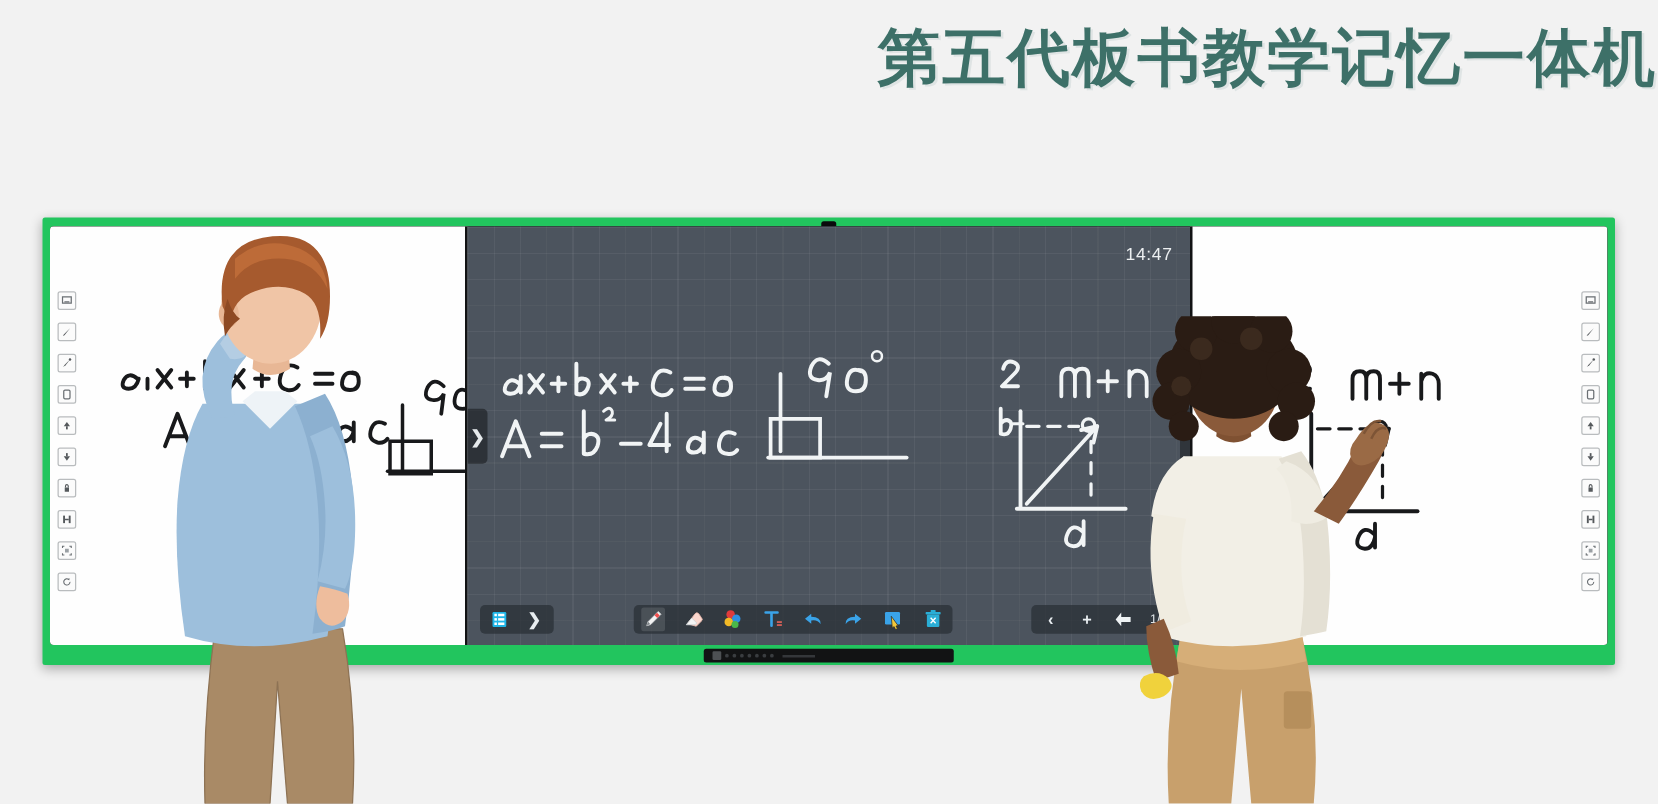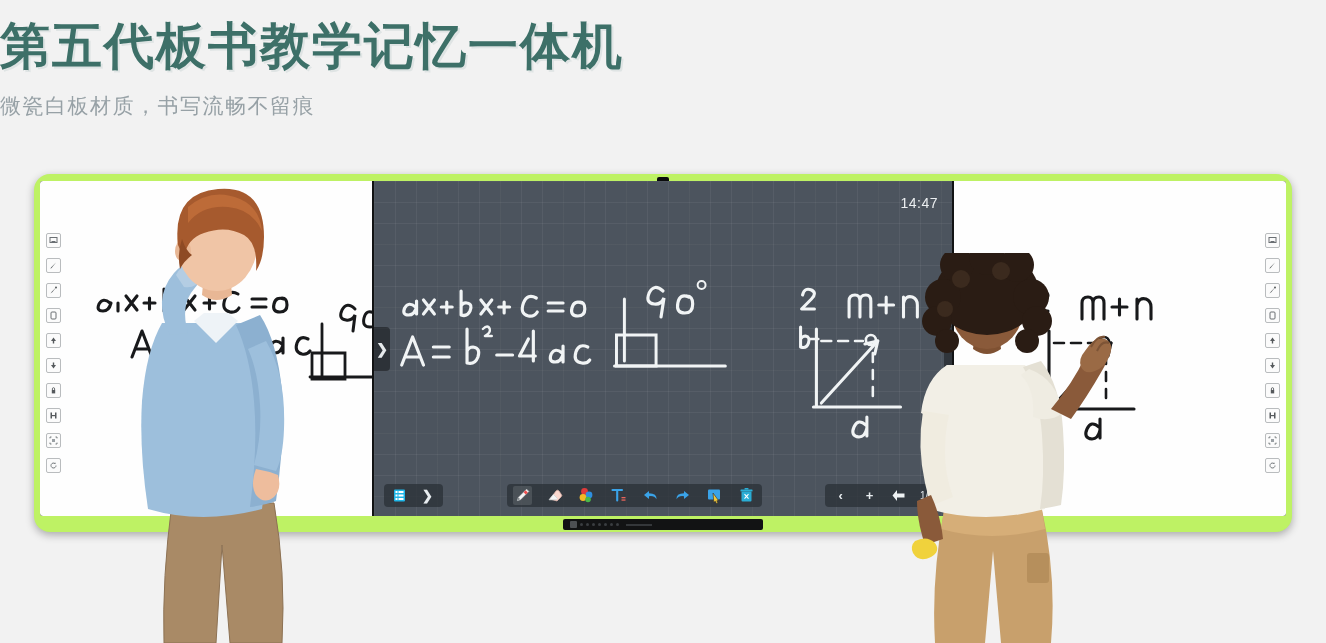--- a/index.html
+++ b/index.html
@@ -4,21 +4,21 @@
 <style>
   * { margin:0; padding:0; box-sizing:border-box; }
   html,body { width:1326px; height:643px; overflow:hidden; }
   body {
     background:#f2f2f2;
     font-family:"Liberation Sans", sans-serif;
     position:relative;
   }
 
   
-  .header { width:100%; text-align:left; padding-top:18px; }
+  .header { width:100%; text-align:right; padding-top:18px; }
   .main-title {
     font-family:"Liberation Serif", serif;
     font-size:50px;
     font-weight:bold;
     color:#3d7068;
     letter-spacing:2px;
     line-height:1.15;
     text-shadow:2px 2px 0 #dfe4e4;
   }
   .sub-en {
@@ -34,22 +34,22 @@
     color:#97a1a6;
     margin-top:16px;
     letter-spacing:1.5px;
   }
 
   
   .device {
     position:absolute;
     left:34px; top:174px;
     width:1258px; height:358px;
-    background:#bef264;
-    border-radius:16px;
+    background:#22c55e;
+    border-radius:2px;
     box-shadow:0 3px 9px rgba(0,0,0,.30);
     padding:7px 6px 16px 6px;
   }
   .camera {
     position:absolute; left:50%; top:3px;
     transform:translateX(-50%);
     width:12px; height:7px; border-radius:2px;
     background:#0a0b0c;
   }
   .screen-row {
@@ -154,21 +154,20 @@
 
   
   .man { left:110px; bottom:0; width:250px; height:470px; }
   .woman { right:195px; bottom:0; width:230px; height:390px; }
 </style>
 </head>
 <body>
 
 <div class="header">
   <div class="main-title">第五代板书教学记忆一体机</div>
-  <div class="sub-cn">微瓷白板材质，书写流畅不留痕</div>
 </div>
 
 <div class="device">
   <div class="camera"></div>
 
   <div class="screen-row">
 
     <div class="wing left">
       <div class="rail l">
         <div class="rail-btn">

